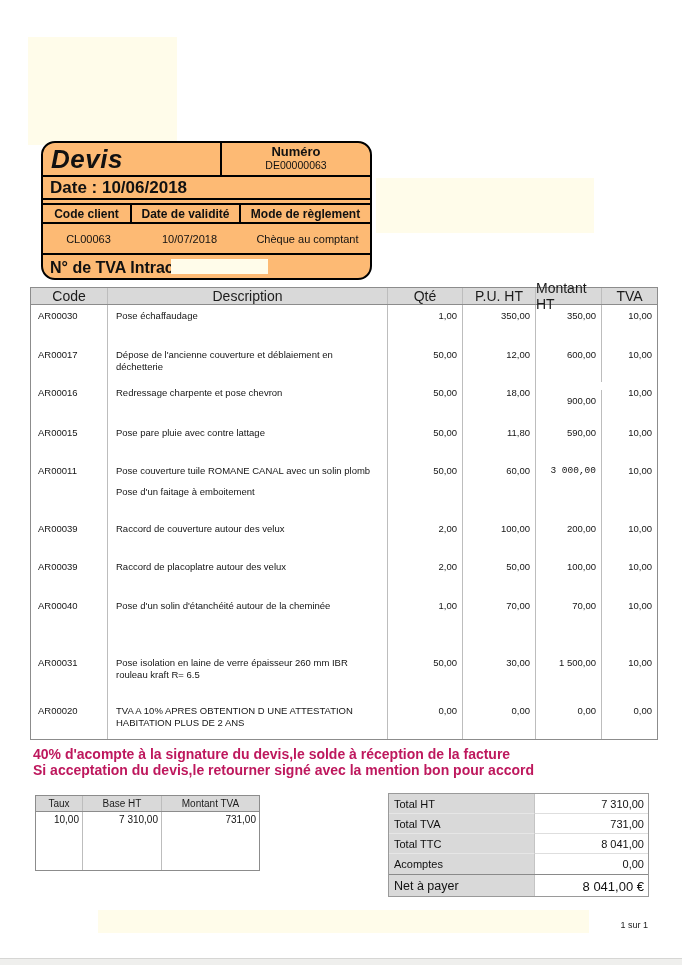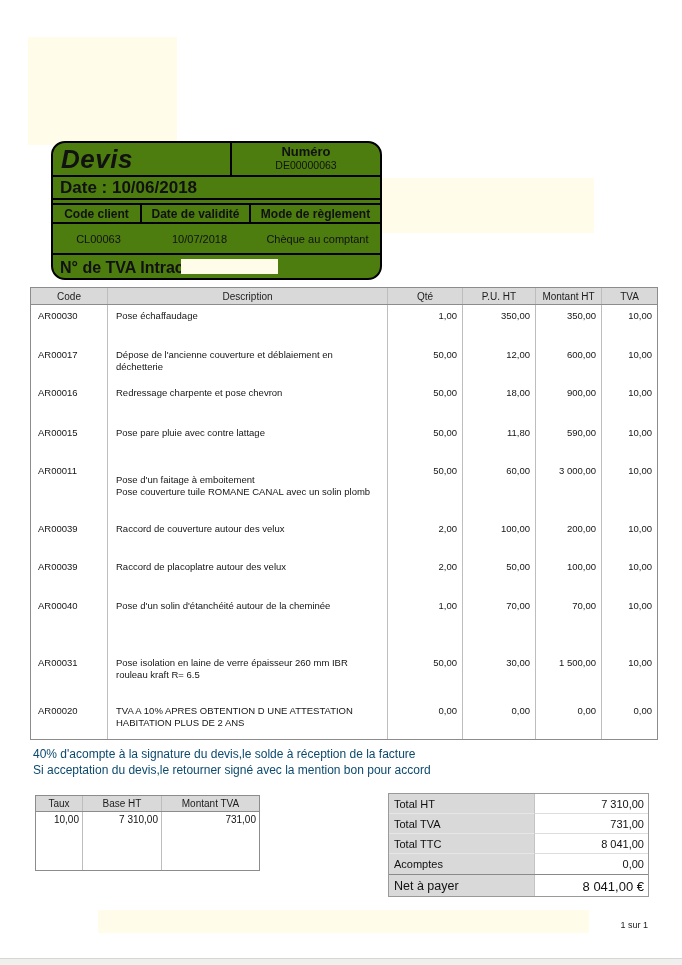--- a/index.html
+++ b/index.html
@@ -7,22 +7,22 @@
   .page{
     position:relative;width:682px;height:965px;background:#ffffff;overflow:hidden;
     font-family:"Liberation Sans", sans-serif;color:#111;
   }
   .redact{position:absolute;background:var(--redact-yellow);}
   .redact-topleft{left:28px;top:37px;width:149px;height:108px;}
   .redact-right{left:376px;top:178px;width:218px;height:55px;}
   .redact-bottom{left:98px;top:910px;width:491px;height:23px;}
 
   
-  .hbox{position:absolute;left:51px;top:141px;width:331px;height:139px;border:2px solid #000;
-        border-radius:14px;background:#4d7c0f;overflow:hidden;}
+  .hbox{position:absolute;left:41px;top:141px;width:331px;height:139px;border:2px solid #000;
+        border-radius:14px;background:#fdba74;overflow:hidden;}
   .hbox-row1{display:flex;height:34px;border-bottom:2px solid #000;}
   .hbox-title{width:179px;border-right:2px solid #000;display:flex;align-items:center;
               padding-left:8px;font-size:26px;font-weight:700;font-style:italic;letter-spacing:.5px;}
   .hbox-num{flex:1;text-align:center;padding-top:2px;}
   .hbox-num .lbl{font-size:13px;font-weight:700;line-height:14px;}
   .hbox-num .val{font-size:10.5px;line-height:13px;}
   .hbox-row2{height:23px;border-bottom:2px solid #000;display:flex;align-items:center;
              padding-left:7px;font-size:17px;font-weight:700;}
   .hbox-gap{height:3px;}
   .hbox-row4{display:flex;height:21px;border-top:2px solid #000;border-bottom:2px solid #000;}
@@ -35,31 +35,31 @@
   .vc1{width:91px;}
   .vc2{width:111px;}
   .vc3{flex:1;}
   .hbox-row6{position:relative;height:25px;display:flex;align-items:center;
              padding-left:7px;font-size:16px;font-weight:700;}
   .tva-redact{position:absolute;left:128px;top:4px;width:97px;height:15px;background:var(--redact-yellow);}
 
   
   .itable{position:absolute;left:30px;top:287px;width:628px;border:1px solid var(--border-gray);background:#fff;}
   .hrow{display:flex;height:17px;background:var(--hdr-gray);border-bottom:1px solid var(--border-gray);}
-  .hrow .c{display:flex;align-items:center;justify-content:center;font-size:10px;color:#1c1c1c;}
+  .hrow .c{display:flex;align-items:center;justify-content:center;font-size:14px;color:#1c1c1c;}
   .c{border-right:1px solid var(--line-light);}
   .c.last{border-right:none;}
   .trow{display:flex;background:#fff;}
   .trow .c{padding-top:5px;font-size:9.5px;line-height:12px;color:#151515;}
   .c.code{padding-left:7px;}
   .c.desc{padding-left:8px;padding-right:10px;}
   .c.num{text-align:right;padding-right:5px;}
 
   
-  .notes{position:absolute;left:33px;top:747px;font-size:12px;line-height:15.5px;color:#0c4a6e;}
+  .notes{position:absolute;left:33px;top:747px;font-size:14px;line-height:15.5px;color:#be185d;font-weight:bold;}
 
   
   .taxtable{position:absolute;left:35px;top:795px;width:225px;border:1px solid var(--border-gray);background:#fff;}
   .taxtable .hrow{height:16px;}
   .taxtable .hrow .c{font-size:10px;}
   .taxrow{display:flex;height:58px;}
   .taxrow .c{padding-top:2px;font-size:10px;text-align:right;padding-right:3px;}
 
   
   .totals{position:absolute;left:388px;top:793px;width:261px;height:104px;border:1px solid #9a9a9a;background:#fff;overflow:hidden;}
@@ -144,42 +144,42 @@
           <div class="c num" style="width: 66px;">600,00</div>
           <div class="c num last" style="width: 55px;">10,00</div>
         </div>
         <div class="trow" style="height: 40px;">
           <div class="c code" style="width: 77px;">AR00016</div>
           <div class="c desc" style="width: 280px;">
             <div>Redressage charpente et pose chevron</div>
           </div>
           <div class="c num" style="width: 75px;">50,00</div>
           <div class="c num" style="width: 73px;">18,00</div>
-          <div class="c num" style="width: 66px;">900,00</div>
+          <div class="c num" style="width: 66px; margin-top: 8px;">900,00</div>
           <div class="c num last" style="width: 55px;">10,00</div>
         </div>
         <div class="trow" style="height: 38px;">
           <div class="c code" style="width: 77px;">AR00015</div>
           <div class="c desc" style="width: 280px;">
             <div>Pose pare pluie avec contre lattage</div>
           </div>
           <div class="c num" style="width: 75px;">50,00</div>
           <div class="c num" style="width: 73px;">11,80</div>
           <div class="c num" style="width: 66px;">590,00</div>
           <div class="c num last" style="width: 55px;">10,00</div>
         </div>
         <div class="trow" style="height: 58px;">
           <div class="c code" style="width: 77px;">AR00011</div>
           <div class="c desc" style="width: 280px;">
+            <div>Pose couverture tuile ROMANE CANAL avec un solin plomb</div>
             <div style="margin-top: 9px;">Pose d'un faitage à emboitement</div>
-            <div>Pose couverture tuile ROMANE CANAL avec un solin plomb</div>
           </div>
           <div class="c num" style="width: 75px;">50,00</div>
           <div class="c num" style="width: 73px;">60,00</div>
-          <div class="c num" style="width: 66px;">3 000,00</div>
+          <div class="c num" style="width: 66px; font-family: Liberation Mono, monospace;">3 000,00</div>
           <div class="c num last" style="width: 55px;">10,00</div>
         </div>
         <div class="trow" style="height: 38px;">
           <div class="c code" style="width: 77px;">AR00039</div>
           <div class="c desc" style="width: 280px;">
             <div>Raccord de couverture autour des velux</div>
           </div>
           <div class="c num" style="width: 75px;">2,00</div>
           <div class="c num" style="width: 73px;">100,00</div>
           <div class="c num" style="width: 66px;">200,00</div>

